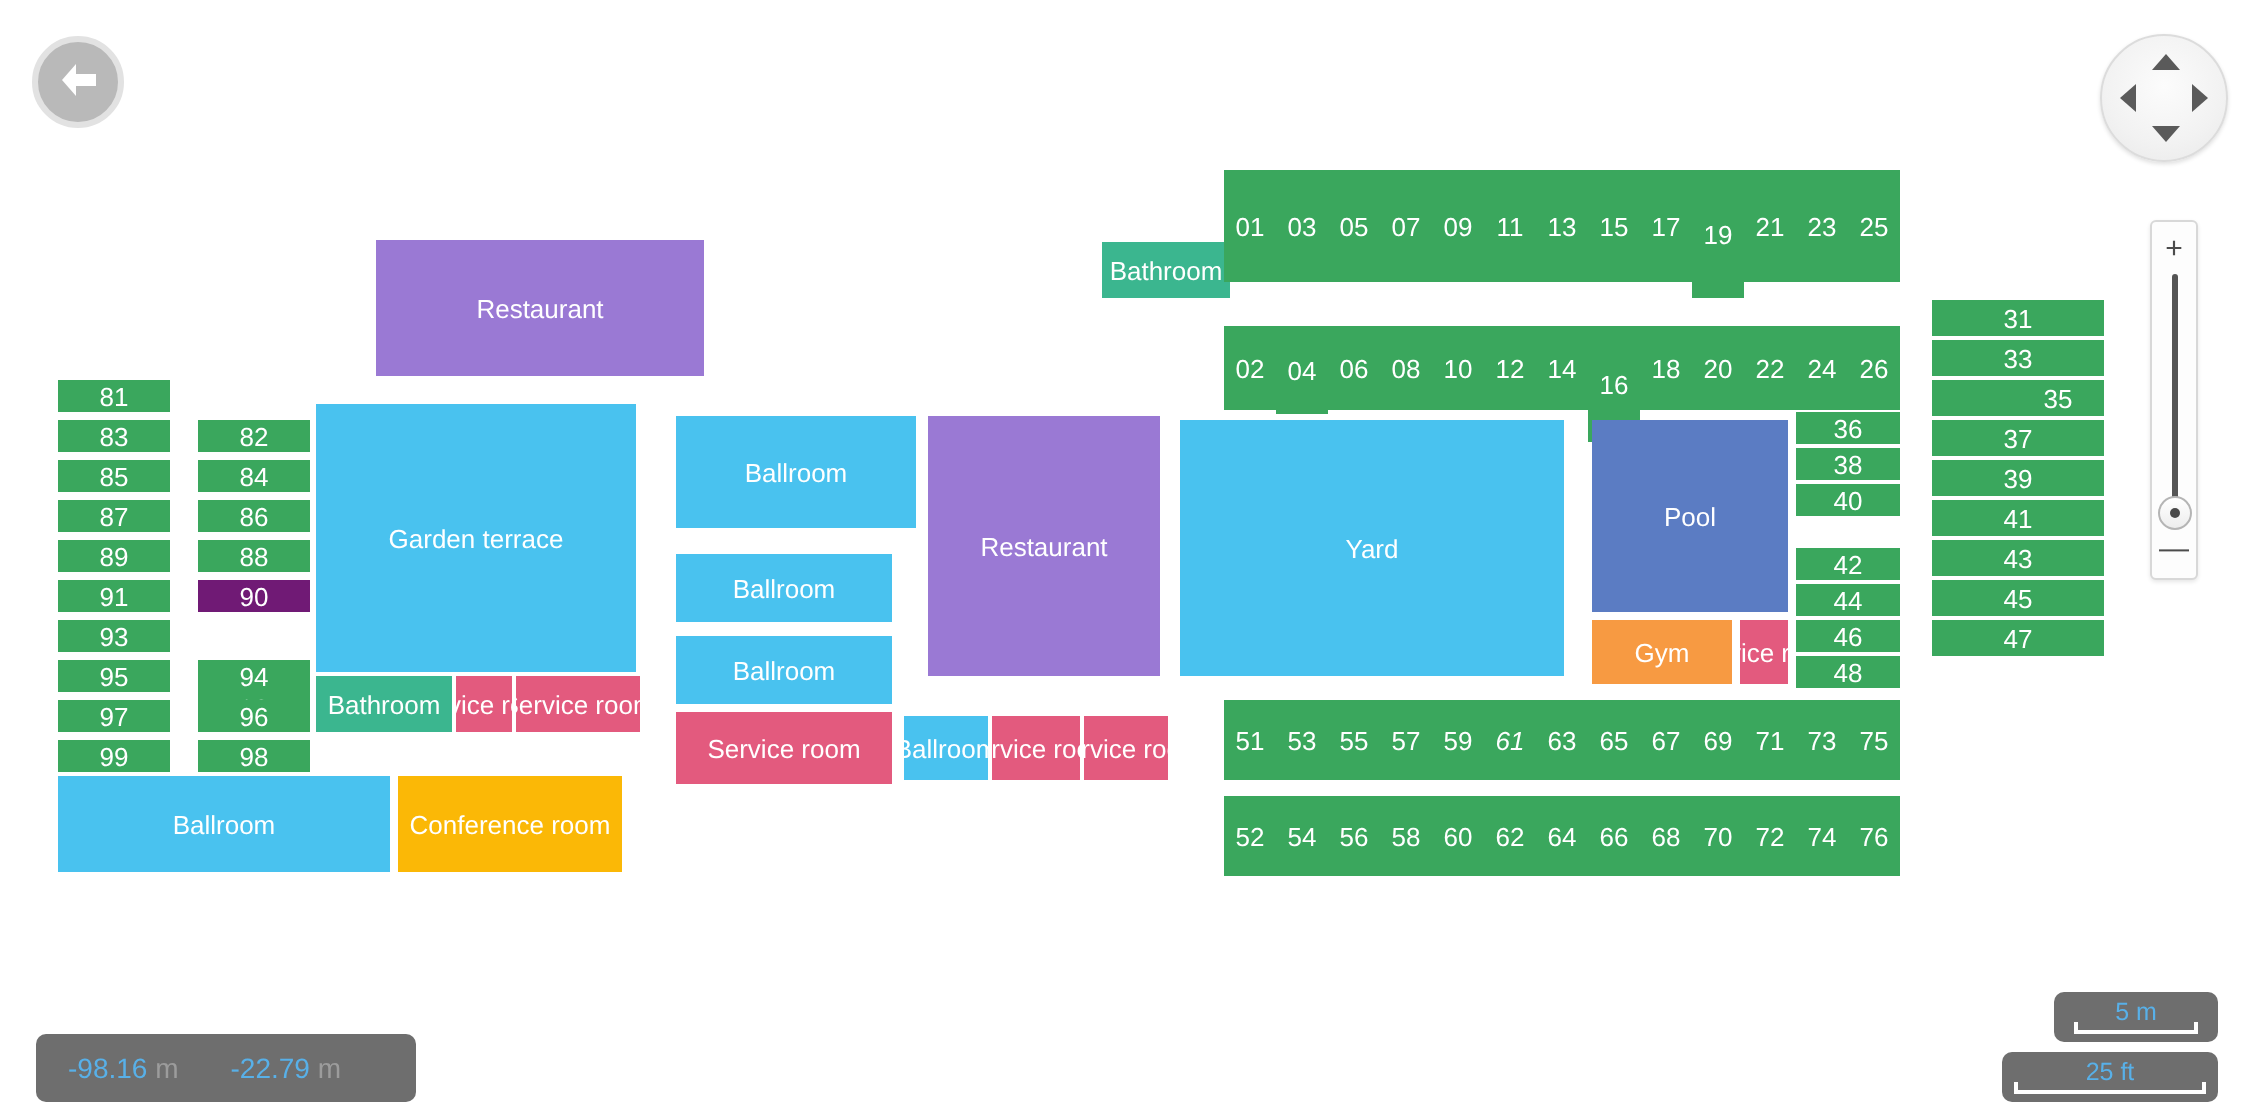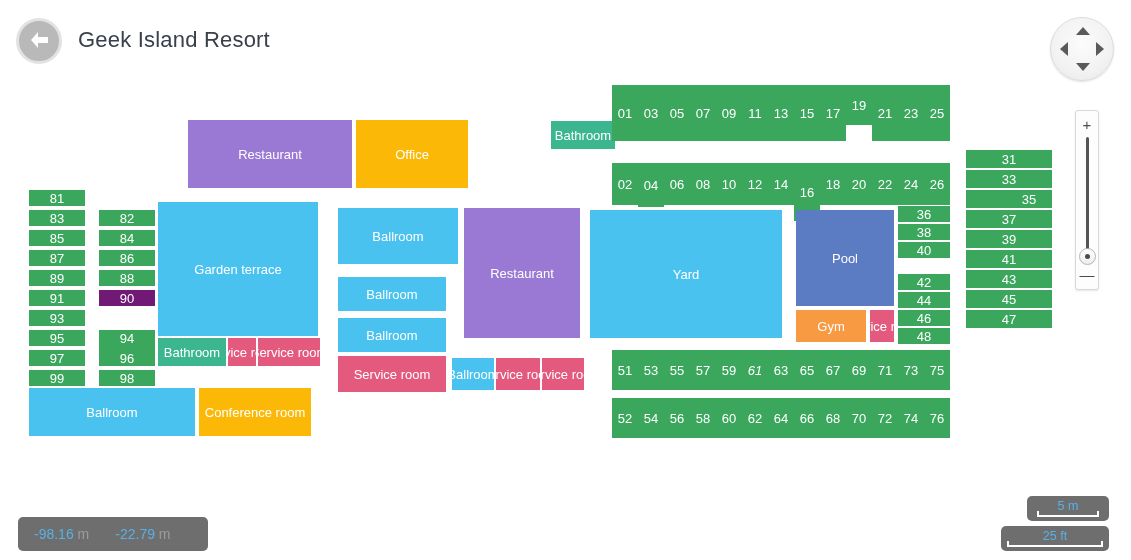--- a/index.html
+++ b/index.html
@@ -210,23 +210,20 @@
   #scalebar-ft { width: 108px; }
   #scalebar-ft .bracket { left: 6px; right: 6px; }
 </style>
 </head>
 <body>
 
 <div id="map">
     <div class="unit big" style="left: 188px; top: 120px; width: 164px; height: 68px; background: rgb(154, 121, 212);">
       <span>Restaurant</span>
     </div>
-    <div class="unit big" style="left: 356px; top: 120px; width: 112px; height: 68px; background: rgb(251, 184, 6);">
-      <span>Office</span>
-    </div>
     <div class="unit room" style="left: 29px; top: 190px; width: 56px; height: 16px; background: rgb(58, 167, 93);">
       <span>81</span>
     </div>
     <div class="unit room" style="left: 29px; top: 210px; width: 56px; height: 16px; background: rgb(58, 167, 93);">
       <span>83</span>
     </div>
     <div class="unit room" style="left: 29px; top: 230px; width: 56px; height: 16px; background: rgb(58, 167, 93);">
       <span>85</span>
     </div>
     <div class="unit room" style="left: 29px; top: 250px; width: 56px; height: 16px; background: rgb(58, 167, 93);">
@@ -342,21 +339,21 @@
     </div>
     <div class="unit room" style="left: 768px; top: 85px; width: 26px; height: 56px; background: rgb(58, 167, 93);">
       <span>13</span>
     </div>
     <div class="unit room" style="left: 794px; top: 85px; width: 26px; height: 56px; background: rgb(58, 167, 93);">
       <span>15</span>
     </div>
     <div class="unit room" style="left: 820px; top: 85px; width: 26px; height: 56px; background: rgb(58, 167, 93);">
       <span>17</span>
     </div>
-    <div class="unit room" style="left: 846px; top: 85px; width: 26px; height: 40px; background: rgb(58, 167, 93);">
+    <div class="unit room" style="left: 846px; top: 85px; width: 26px; height: 64px; background: rgb(58, 167, 93);">
       <span>19</span>
     </div>
     <div class="unit room" style="left: 872px; top: 85px; width: 26px; height: 56px; background: rgb(58, 167, 93);">
       <span>21</span>
     </div>
     <div class="unit room" style="left: 898px; top: 85px; width: 26px; height: 56px; background: rgb(58, 167, 93);">
       <span>23</span>
     </div>
     <div class="unit room" style="left: 924px; top: 85px; width: 26px; height: 56px; background: rgb(58, 167, 93);">
       <span>25</span>
@@ -539,21 +536,20 @@
       <span>76</span>
     </div>
   </div>
 
 <div id="header">
   <div id="back-button">
     <svg width="24" height="22" viewBox="0 0 24 22">
       <path d="M11 3 L4 11 L11 19 L11 14 L21 14 L21 8 L11 8 Z" fill="#ffffff"></path>
     </svg>
   </div>
-  <div id="page-title">Geek Island Resort</div>
 </div>
 
 <div id="pan-control">
   <div class="pan-arrow pan-up"></div>
   <div class="pan-arrow pan-down"></div>
   <div class="pan-arrow pan-left"></div>
   <div class="pan-arrow pan-right"></div>
 </div>
 
 <div id="zoom-slider">

